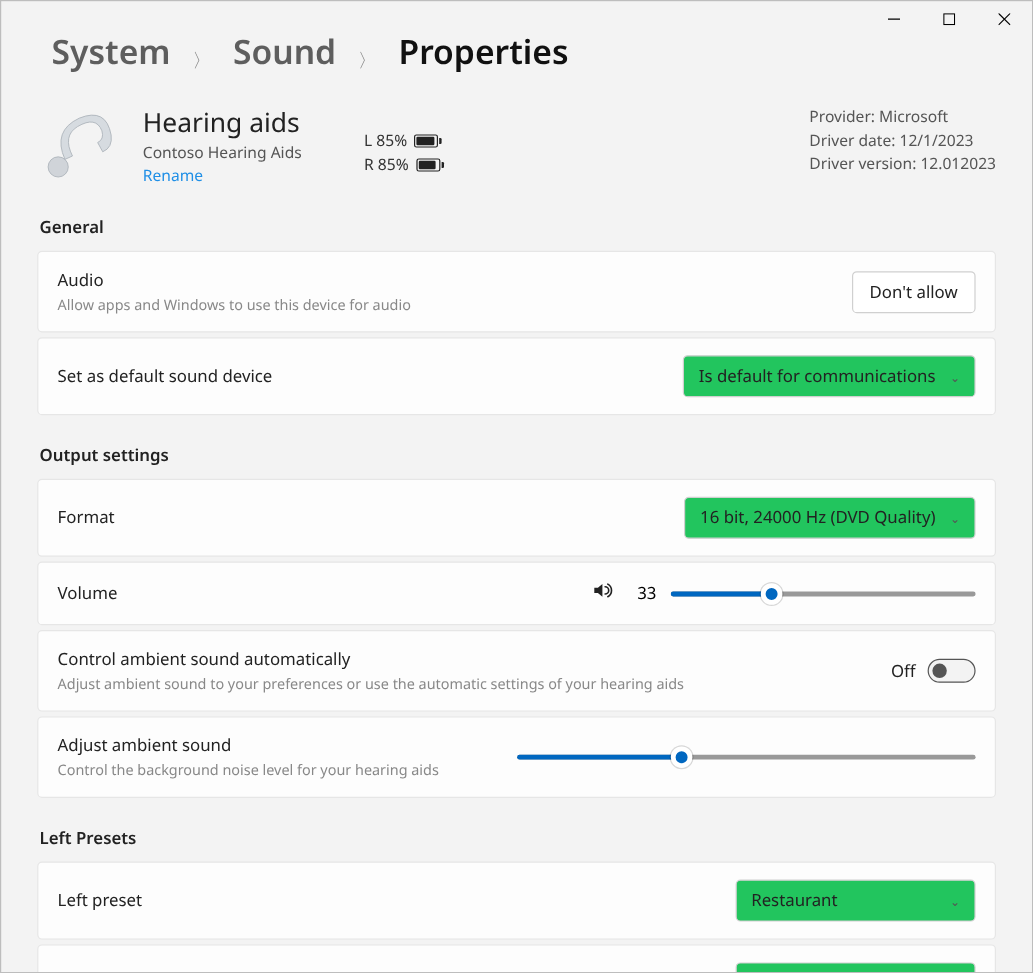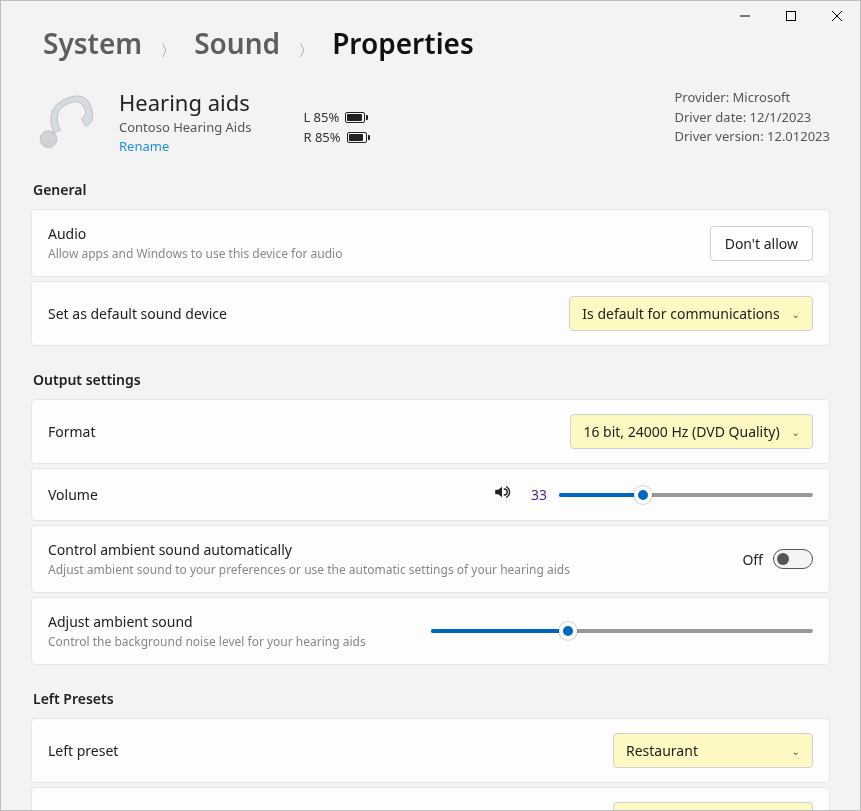--- a/index.html
+++ b/index.html
@@ -37,28 +37,28 @@
   
   .section-head { font-size: 14px; font-weight: 600; color: #222; margin: 6px 0 10px 2px; }
   .spaced-head { margin-top: 24px; }
 
   
   .card { background: #fdfdfd; border: 1px solid #e6e6e6; border-radius: 4px; padding: 14px 16px; margin-bottom: 4px; display: flex; align-items: center; }
   .card .label-block { flex: 1; }
   .card .title { font-size: 14px; color: #222; }
   .card .sub { font-size: 12px; color: #888; margin-top: 2px; }
   .btn { background: #fff; border: 1px solid #d0d0d0; border-radius: 4px; padding: 7px 14px; font-size: 14px; color: #222; cursor: pointer; }
-  .dropdown { background: #fef9c3; border: 1px solid #d0d0d0; border-radius: 4px; padding: 7px 12px; font-size: 14px; color: #222; display: flex; align-items: center; gap: 12px; min-width: 200px; cursor: pointer; justify-content: space-between; }
+  .dropdown { background: #22c55e; border: 1px solid #d0d0d0; border-radius: 4px; padding: 7px 12px; font-size: 14px; color: #222; display: flex; align-items: center; gap: 12px; min-width: 200px; cursor: pointer; justify-content: space-between; }
   .dropdown.wide { min-width: 220px; }
   .chev { font-size: 10px; color: #555; }
 
   
   .vol-right { display: flex; align-items: center; gap: 12px; width: 320px; }
   .vol-icon svg { width: 18px; height: 18px; }
-  .vol-val { font-size: 14px; color: #4c1d95; width: 24px; text-align: right; }
+  .vol-val { font-size: 14px; color: #000000; width: 24px; text-align: right; }
   .slider { flex: 1; height: 20px; position: relative; }
   .slider-track { position: absolute; left: 0; right: 0; top: 8px; height: 4px; background: #999; border-radius: 2px; }
   .slider-fill { position: absolute; left: 0; top: 8px; height: 4px; background: #0067c0; border-radius: 2px; }
   .slider-thumb { position: absolute; top: 50%; transform: translate(-50%, -50%); width: 18px; height: 18px; border-radius: 50%; background: #0067c0; border: 4px solid #fff; box-shadow: 0 0 0 1px rgba(0,0,0,0.15); }
 
   
   .ambient-slider { width: 260px; }
 
   
   .toggle-wrap { display: flex; align-items: center; gap: 10px; }

